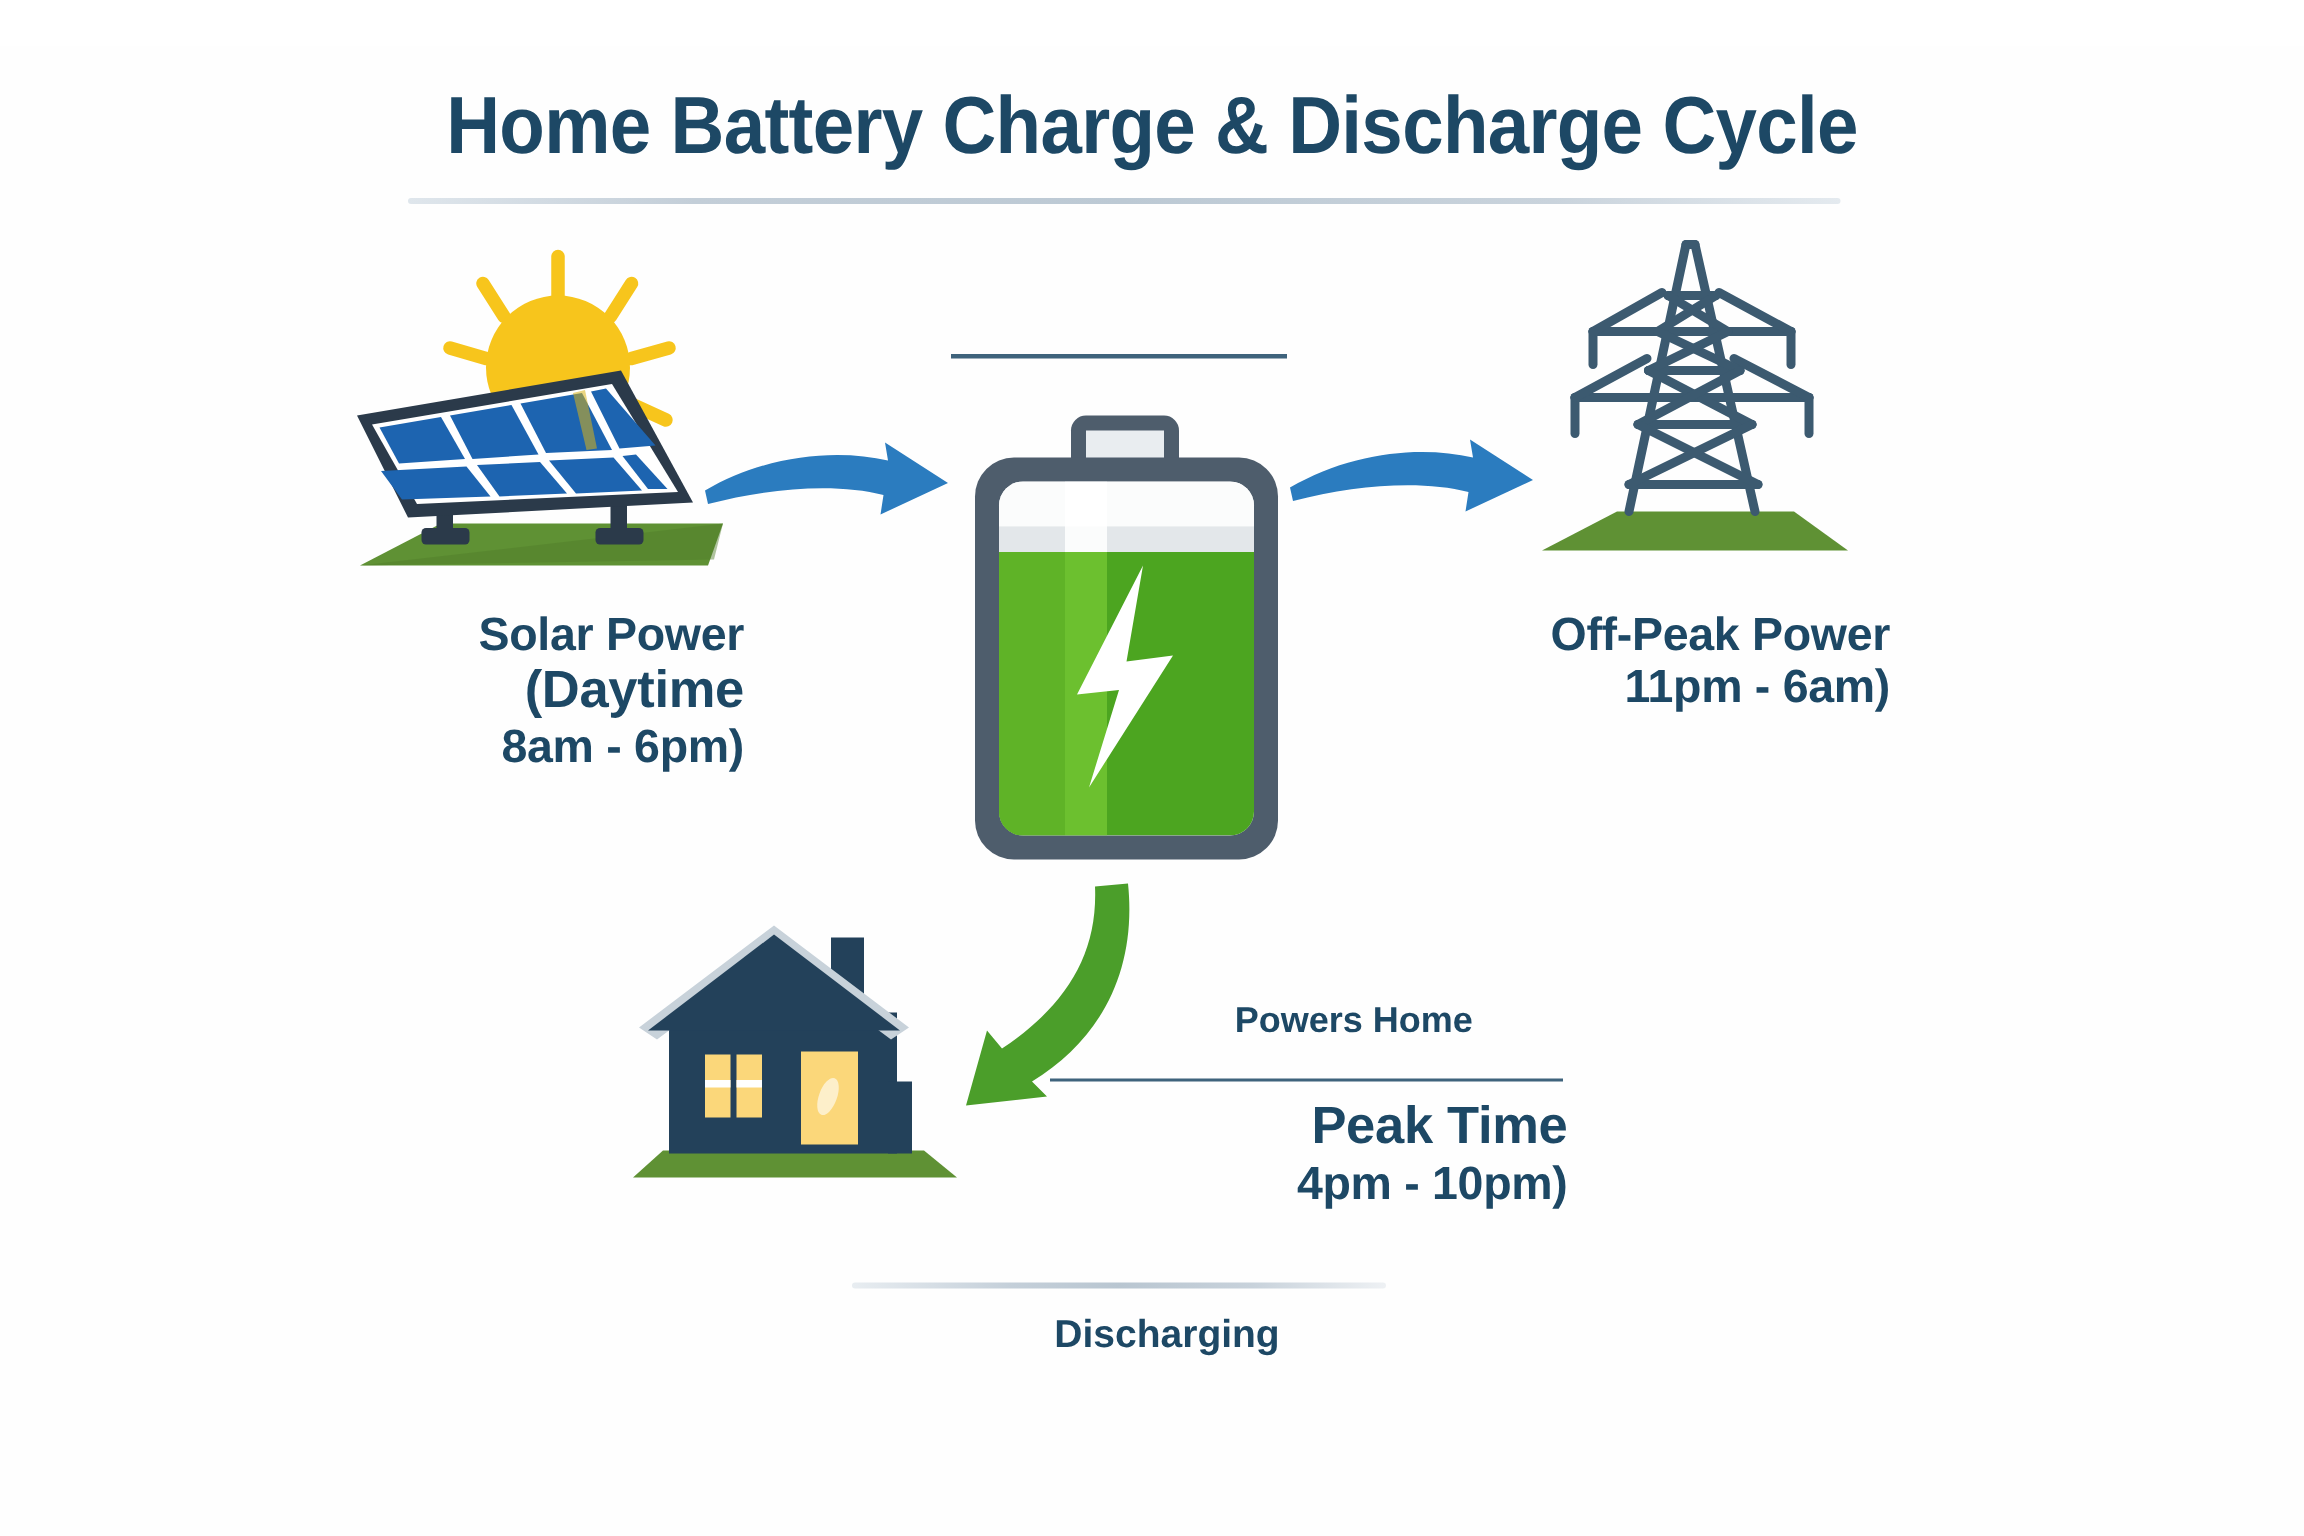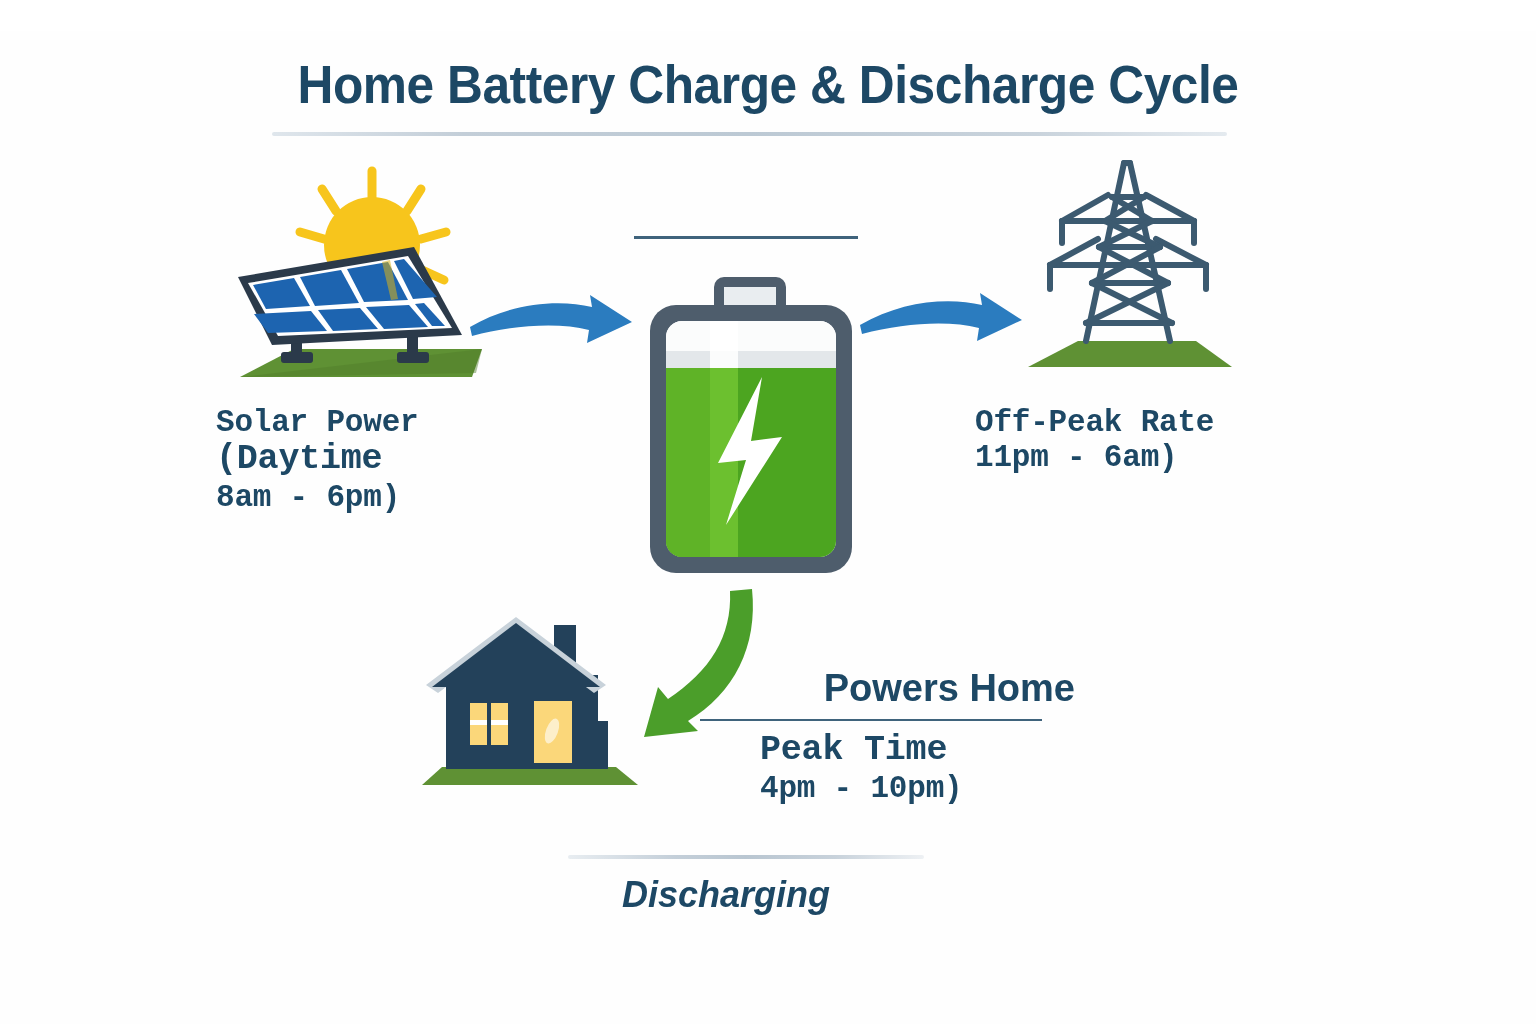--- a/index.html
+++ b/index.html
@@ -39,25 +39,25 @@
     top: 101px;
     width: 955px;
     height: 4px;
     background: linear-gradient(90deg,#dfe6ec 0%, #c3ced8 20%, #bcc9d4 50%, #c9d3dc 80%, #e4eaef 100%);
     border-radius: 2px;
   }
 
   
   .caption {
     position: absolute;
-    text-align: left;
+    text-align: right;
     color: #1d4865;
     line-height: 1.14;
     font-weight: bold;
-    font-family: Liberation Mono, monospace;
+    font-family: Liberation Sans, sans-serif;
   }
   .caption .l1 { font-size: 31px; letter-spacing: -0.2px;}
   .caption .l2 { font-size: 35px; letter-spacing: -0.2px;}
   .caption .l3 { font-size: 31px; letter-spacing: -0.2px;}
 
   
   .seclabel {
     position: absolute;
     color: #1d4865;
     font-weight: bold;
@@ -213,21 +213,21 @@
         <path d="M132 66 L79 92"></path>
         <path d="M79 92 L148 128"></path>
         <path d="M140 92 L72 128"></path>
         <path d="M72 128 L152 168"></path>
         <path d="M148 128 L66 168"></path>
       </g>
     </svg>
   </div>
 
   <div class="caption" style="left:975px; top:374px; width:285px;">
-    <div class="l1">Off-Peak Rate</div>
+    <div class="l1">Off-Peak Power</div>
     <div class="l3">11pm - 6am)</div>
   </div>
 
   <div class="layer" style="left:618px; top:550px; width:180px; height:170px;">
     <svg width="180" height="170" viewBox="0 0 180 170">
       <path d="M134 8 C140 66, 116 112, 70 140 L80 150 L26 156 L40 106 L50 118 C92 90, 114 56, 112 10 Z" fill="#4b9e2a"></path>
     </svg>
   </div>
 
   <div class="layer" style="left:420px; top:568px; width:240px; height:200px;">
@@ -248,24 +248,24 @@
         <rect x="50" y="104" width="17" height="42" fill="#fbd77a"></rect>
         <rect x="71" y="104" width="17" height="42" fill="#fbd77a"></rect>
         <rect x="50" y="121" width="17" height="5" fill="#ffffff"></rect>
         <rect x="71" y="121" width="17" height="5" fill="#ffffff"></rect>
       </g>
       <rect x="114" y="102" width="38" height="62" fill="#fbd77a"></rect>
       <ellipse cx="132" cy="132" rx="6" ry="13" fill="#ffffff" opacity=".6" transform="rotate(20 132 132)"></ellipse>
     </svg>
   </div>
 
-  <div class="seclabel" style="left:730px; top:636px; width:345px; font-size:38px;text-align:right;">Powers Home</div>
+  <div class="seclabel" style="left:730px; top:636px; width:345px; font-size:24px;">Powers Home</div>
   <div class="rule-dark" style="left:700px; top:688px; width:342px; height:2px;"></div>
 
   <div class="caption" style="left:760px; top:700px; width:285px;">
     <div class="l2">Peak Time</div>
     <div class="l3">4pm - 10pm)</div>
   </div>
 
   <div class="rule-light" style="left:568px; top:824px; width:356px;"></div>
-  <div class="seclabel" style="left:576px; top:843px; width:300px; font-size:36px;font-style:italic;">Discharging</div>
+  <div class="seclabel" style="left:628px; top:843px; width:300px; font-size:26px;">Discharging</div>
 
 </div>
 
 </body></html>

